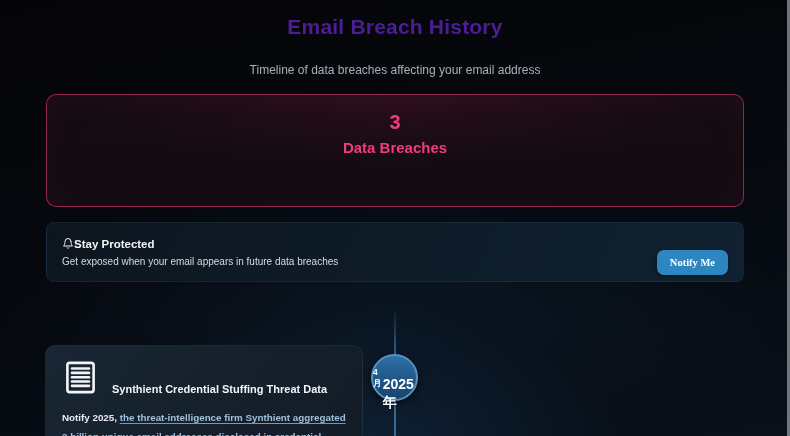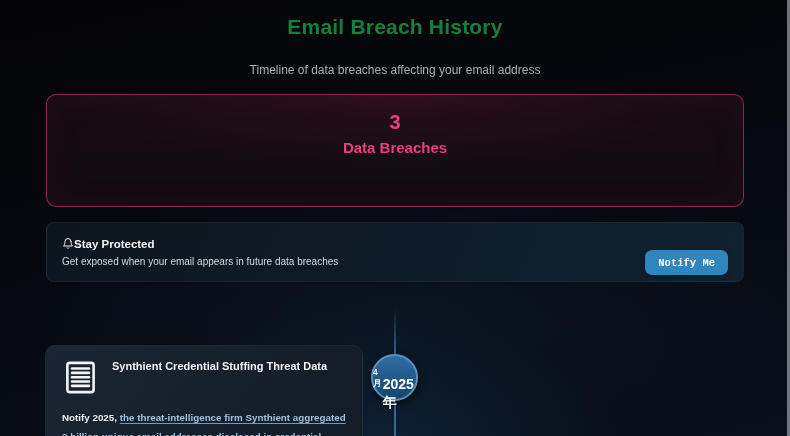--- a/index.html
+++ b/index.html
@@ -12,21 +12,21 @@
   body {
     background:
       radial-gradient(ellipse 55% 60% at 46% 108%, rgba(22,52,84,0.55), rgba(0,0,0,0) 62%),
       radial-gradient(ellipse 70% 45% at 50% 72%, rgba(14,34,54,0.45), rgba(0,0,0,0) 70%),
       linear-gradient(168deg, #050507 0%, #060910 55%, #081019 100%);
     color: #fff;
   }
 
   
   .header { padding-top: 15px; text-align: center; }
-  .page-title { font-size: 21px; font-weight: bold; color: #15803d; letter-spacing: 0.2px; }
+  .page-title { font-size: 21px; font-weight: bold; color: #4c1d95; letter-spacing: 0.2px; }
   .page-subtitle { margin-top: 24px; font-size: 12px; color: #a8afb9; }
 
   
   .alert-card {
     width: 698px; height: 113px;
     margin: 17px auto 0;
     border: 1px solid rgba(214, 52, 110, 0.65);
     border-radius: 10px;
     background:
       radial-gradient(ellipse 70% 90% at 50% 0%, rgba(120, 25, 62, 0.22), rgba(0,0,0,0) 70%),
@@ -52,21 +52,21 @@
     padding: 11px 15px;
     display: flex; align-items: center; justify-content: space-between;
   }
   .notify-title-row { display: flex; align-items: center; }
   .notify-title { font-size: 11.5px; font-weight: bold; color: #f3f5f7; }
   .notify-subtitle { margin-top: 6px; font-size: 10px; color: #d4dae1; }
   .bell-icon { width: 12px; height: 13px; display: inline-flex; }
   .notify-button {
     border: none; cursor: pointer;
     background: #2e86c1;
-    color: #fff; font-family: Liberation Mono, monospace;
+    color: #fff; font-family: Liberation Serif, serif;
     font-size: 10.5px; font-weight: bold;
     height: 25px; padding: 0 13px;
     border-radius: 7px;
     box-shadow: 0 1px 4px rgba(0,0,0,0.4);
     margin-top: 21px;
   }
 
   
   .timeline { position: relative; height: 171px; }
   .timeline-line {
@@ -74,21 +74,21 @@
     background: linear-gradient(180deg, rgba(45,95,135,0) 0%, rgba(56,110,155,0.85) 45px, #3a6f9c 100%);
   }
   .entry-card {
     position: absolute; left: 45px; top: 63px;
     width: 318px; height: 150px;
     border-radius: 10px;
     background: linear-gradient(125deg, #1a2633 0%, #141f2b 60%, #121c27 100%);
     border: 1px solid rgba(130, 160, 190, 0.08);
     padding: 13px 16px;
   }
-  .entry-head { display: flex; align-items: flex-start; gap: 13px; }
+  .entry-head { display: flex; align-items: flex-end; gap: 13px; }
   .doc-icon { width: 37px; height: 37px; flex: 0 0 auto; display: flex; }
   .entry-title { font-size: 11px; font-weight: bold; color: #f2f4f7; line-height: 1.3; }
   .entry-desc {
     margin-top: 12px;
     font-size: 9.8px; font-weight: bold; line-height: 1.98;
     color: #e8ecf1;
   }
   .entry-desc a {
     color: #9fc0dc;
     text-decoration: underline;

